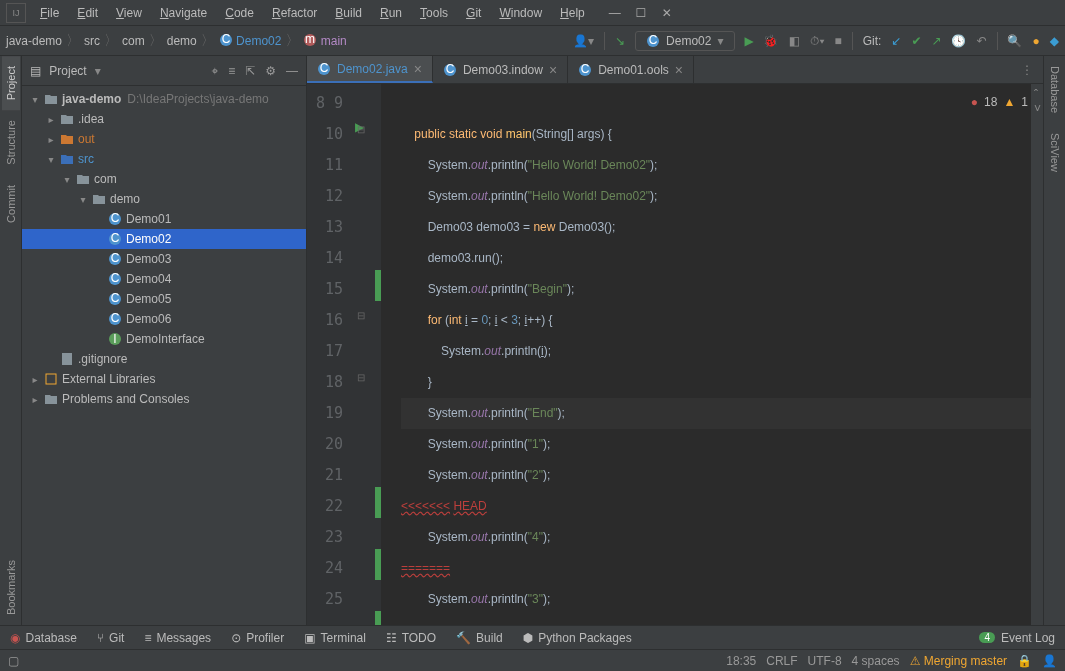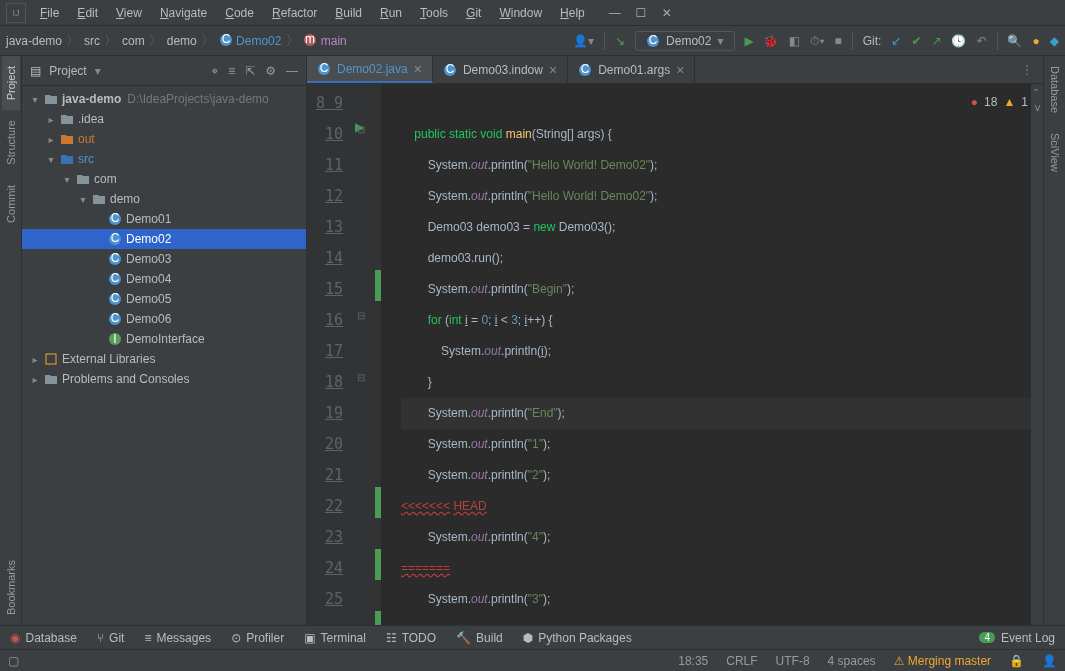--- a/index.html
+++ b/index.html
@@ -38,37 +38,37 @@
 .tree-row .gry { color:#777; margin-left:6px; }
 .indent1 { padding-left:22px; } .indent2 { padding-left:38px; } .indent3 { padding-left:54px; } .indent4 { padding-left:70px; }
 .f-ico { width:14px; height:14px; margin-left:2px; flex-shrink:0; }
 .editor-area { flex:1; display:flex; flex-direction:column; background:#2b2b2b; }
 .tabs { height:28px; background:#3c3f41; display:flex; align-items:center; border-bottom:1px solid #2d2f30; }
 .tab { display:flex; align-items:center; height:27px; padding:0 10px; gap:6px; border-right:1px solid #2d2f30; cursor:pointer; }
 .tab.active { background:#4b4e50; border-bottom:2px solid #3b6fb8; }
 .tab .close { color:#888; font-size:14px; }
 .tab-more { margin-left:auto; padding:0 10px; color:#888; }
 .code-wrap { flex:1; display:flex; overflow:hidden; position:relative; }
-.gutter-num { width:44px; background:#313335; text-align:right; padding:4px 8px 4px 0; font:15px/31px Consolas,monospace; color:#606366;text-decoration:underline; }
+.gutter-num { width:44px; background:#313335; text-align:right; padding:4px 8px 4px 0; font:15px/31px Consolas,monospace; color:#606366; }
 .gutter-icons { width:24px; background:#313335; position:relative; }
 .gut-run { position:absolute; top:36px; left:4px; color:#499c54; font-size:12px; }
 .gut-fold { position:absolute; left:6px; color:#666; font-size:10px; }
 .gutter-mark { width:6px; background:#313335; }
 .mark-strip { width:6px; background:#499c54; }
 .code { flex:1; font:15px/31px Consolas,'Courier New',monospace; padding:4px 0 4px 20px; white-space:pre; color:#a9b7c6; overflow:auto; }
-.kw { color:#22c55e; } .str { color:#6a8759; } .fn { color:#ffc66d; } .fld { color:#9876aa; font-style:italic; } .num { color:#6897bb; } .err { color:#bc3f3c; text-decoration:wavy underline; } .cur-line { background:#323232; }
+.kw { color:#fdba74; } .str { color:#6a8759; } .fn { color:#ffc66d; } .fld { color:#9876aa; font-style:italic; } .num { color:#6897bb; } .err { color:#bc3f3c; text-decoration:wavy underline; } .cur-line { background:#323232; }
 .err-stripe { width:12px; background:#3c3f41; position:relative; }
 .err-badge { position:absolute; top:4px; right:2px; display:flex; gap:6px; font-size:11px; align-items:center; }
 .err-dot-r { color:#c75450; } .err-dot-y { color:#f0a732; }
 .right-rail { width:22px; background:#3c3f41; border-left:1px solid #2d2f30; display:flex; flex-direction:column; align-items:center; }
 .toolrow { height:24px; background:#3c3f41; border-top:1px solid #2d2f30; display:flex; align-items:center; padding:0 10px; gap:20px; }
 .tool-item { display:flex; align-items:center; gap:5px; cursor:pointer; font-size:11px; color:#bbb; }
 .tool-right { margin-left:auto; display:flex; align-items:center; gap:6px; }
 .status { height:22px; background:#3c3f41; border-top:1px solid #2d2f30; display:flex; align-items:center; padding:0 8px; gap:14px; font-size:11px; color:#999; }
-.status .right { margin-left:auto; display:flex; gap:18px; align-items:center; }
+.status .right { margin-left:auto; display:flex; gap:10px; align-items:center; }
 .merge-warn { color:#f0a732; }
 svg { display:block; }
 </style>
 </head>
 <body>
 
 <div class="titlebar">
   <div class="logo">IJ</div>
   <div class="menu" id="menu">
       <span><u>F</u>ile</span>
@@ -258,20 +258,27 @@
           <span class="lbl">Demo06</span>
         </div>
         <div class="tree-row indent4">
           <span class="arrow"></span>
           <svg class="f-ico" viewBox="0 0 14 14">
             <circle cx="7" cy="7" r="6" fill="#5b9e5b"></circle>
             <text x="7" y="11" font-size="9" text-anchor="middle" fill="#fff">I</text>
           </svg>
           <span class="lbl">DemoInterface</span>
         </div>
+        <div class="tree-row indent1">
+          <span class="arrow"></span>
+          <svg class="f-ico" viewBox="0 0 14 14">
+            <rect x="2" y="1" width="10" height="12" fill="#87939a"></rect>
+          </svg>
+          <span class="lbl">.gitignore</span>
+        </div>
         <div class="tree-row indent0">
           <span class="arrow">▸</span>
           <svg class="f-ico" viewBox="0 0 14 14">
             <rect x="2" y="2" width="10" height="10" fill="none" stroke="#f0a732"></rect>
           </svg>
           <span class="lbl">External Libraries</span>
         </div>
         <div class="tree-row indent0">
           <span class="arrow">▸</span>
           <svg class="f-ico" viewBox="0 0 14 14">
@@ -298,21 +305,21 @@
             <text x="7" y="10" font-size="9" text-anchor="middle" fill="#fff">C</text>
           </svg>
           <span>Demo03.indow</span>
           <span class="close">×</span>
         </div>
         <div class="tab">
           <svg class="ico" viewBox="0 0 14 14">
             <circle cx="7" cy="7" r="6" fill="#4e94ce"></circle>
             <text x="7" y="10" font-size="9" text-anchor="middle" fill="#fff">C</text>
           </svg>
-          <span>Demo01.args</span>
+          <span>Demo01.ools</span>
           <span class="close">×</span>
         </div>
         <div class="tab-more">⋮</div>
       </div>
     <div class="code-wrap">
       <div class="gutter-num" id="gnum">8
 9
 10
 11
 12

